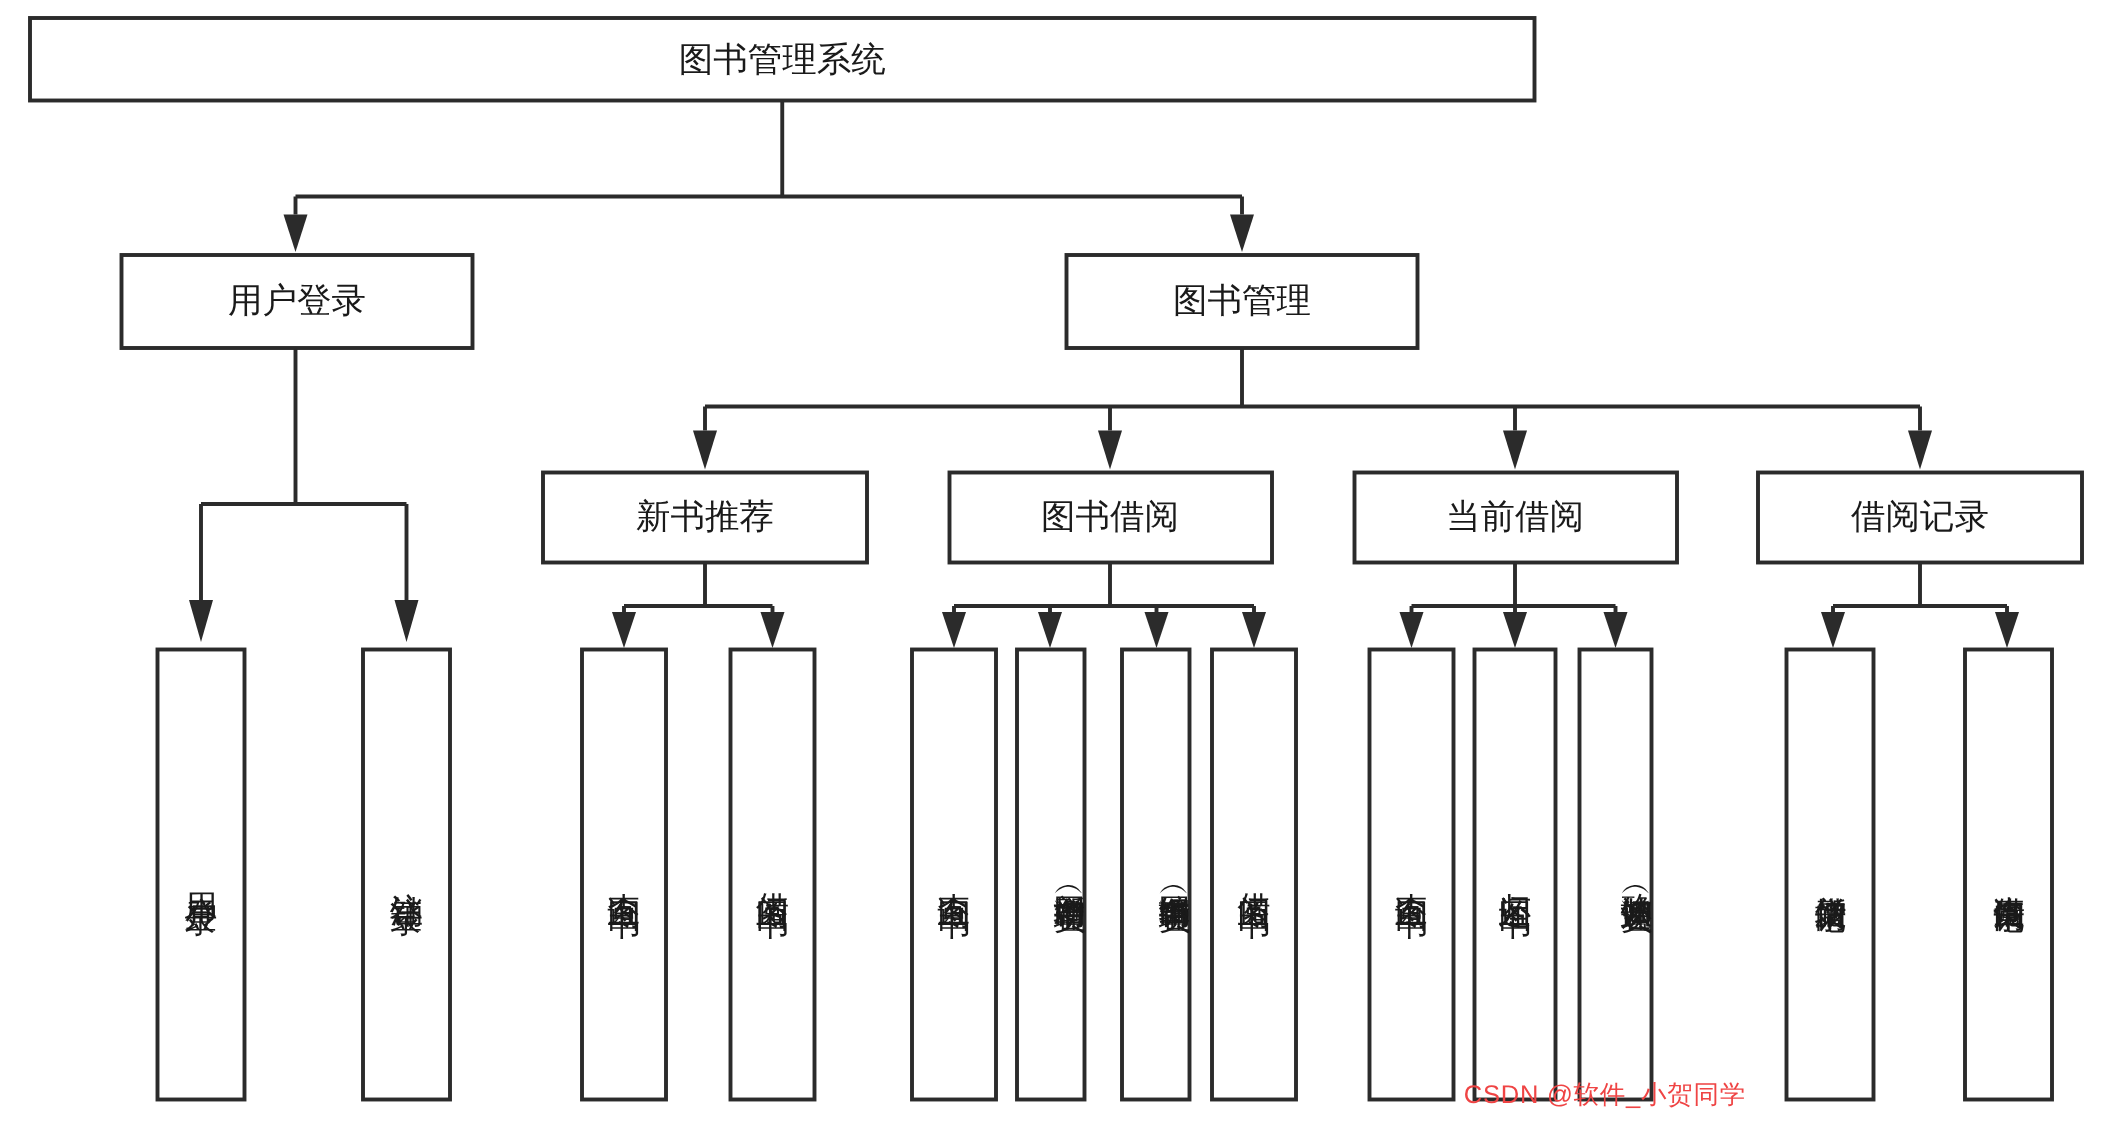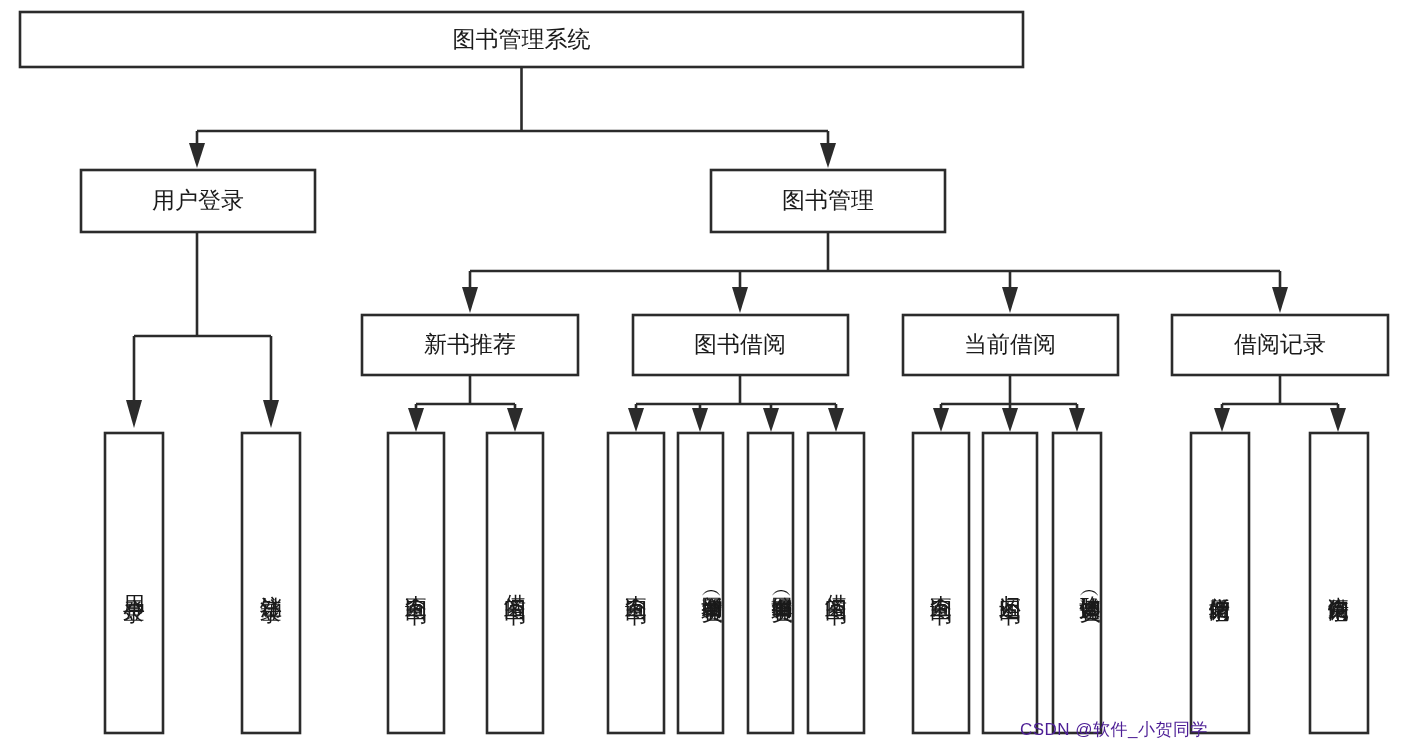--- a/index.html
+++ b/index.html
@@ -11,21 +11,20 @@
     width: 1405px;
     height: 747px;
     font-family: "Liberation Sans", "DejaVu Sans", sans-serif;
     overflow: hidden;
   }
   #diagram-root {
     position: relative;
     width: 1172px;
     height: 747px;
     background: #ffffff;
-    padding-left: 44px;
   }
   svg.flow {
     position: absolute;
     top: 0;
     left: 0;
     width: 1405px;
     height: 747px;
     display: block;
   }
   .box-rect {
@@ -69,21 +68,21 @@
     justify-content: center;
     pointer-events: none;
     user-select: none;
   }
   .watermark {
     position: absolute;
     right: 8px;
     bottom: 6px;
     font-family: "Liberation Sans", "DejaVu Sans", sans-serif;
     font-size: 17px;
-    color: #4c1d95;
+    color: #ef4444;
     letter-spacing: 0.5px;
     white-space: nowrap;
   }
 </style>
 </head>
 <body>
 
 <div id="diagram-root">
 
   <svg class="flow" viewBox="0 0 1405 747" xmlns="http://www.w3.org/2000/svg">

